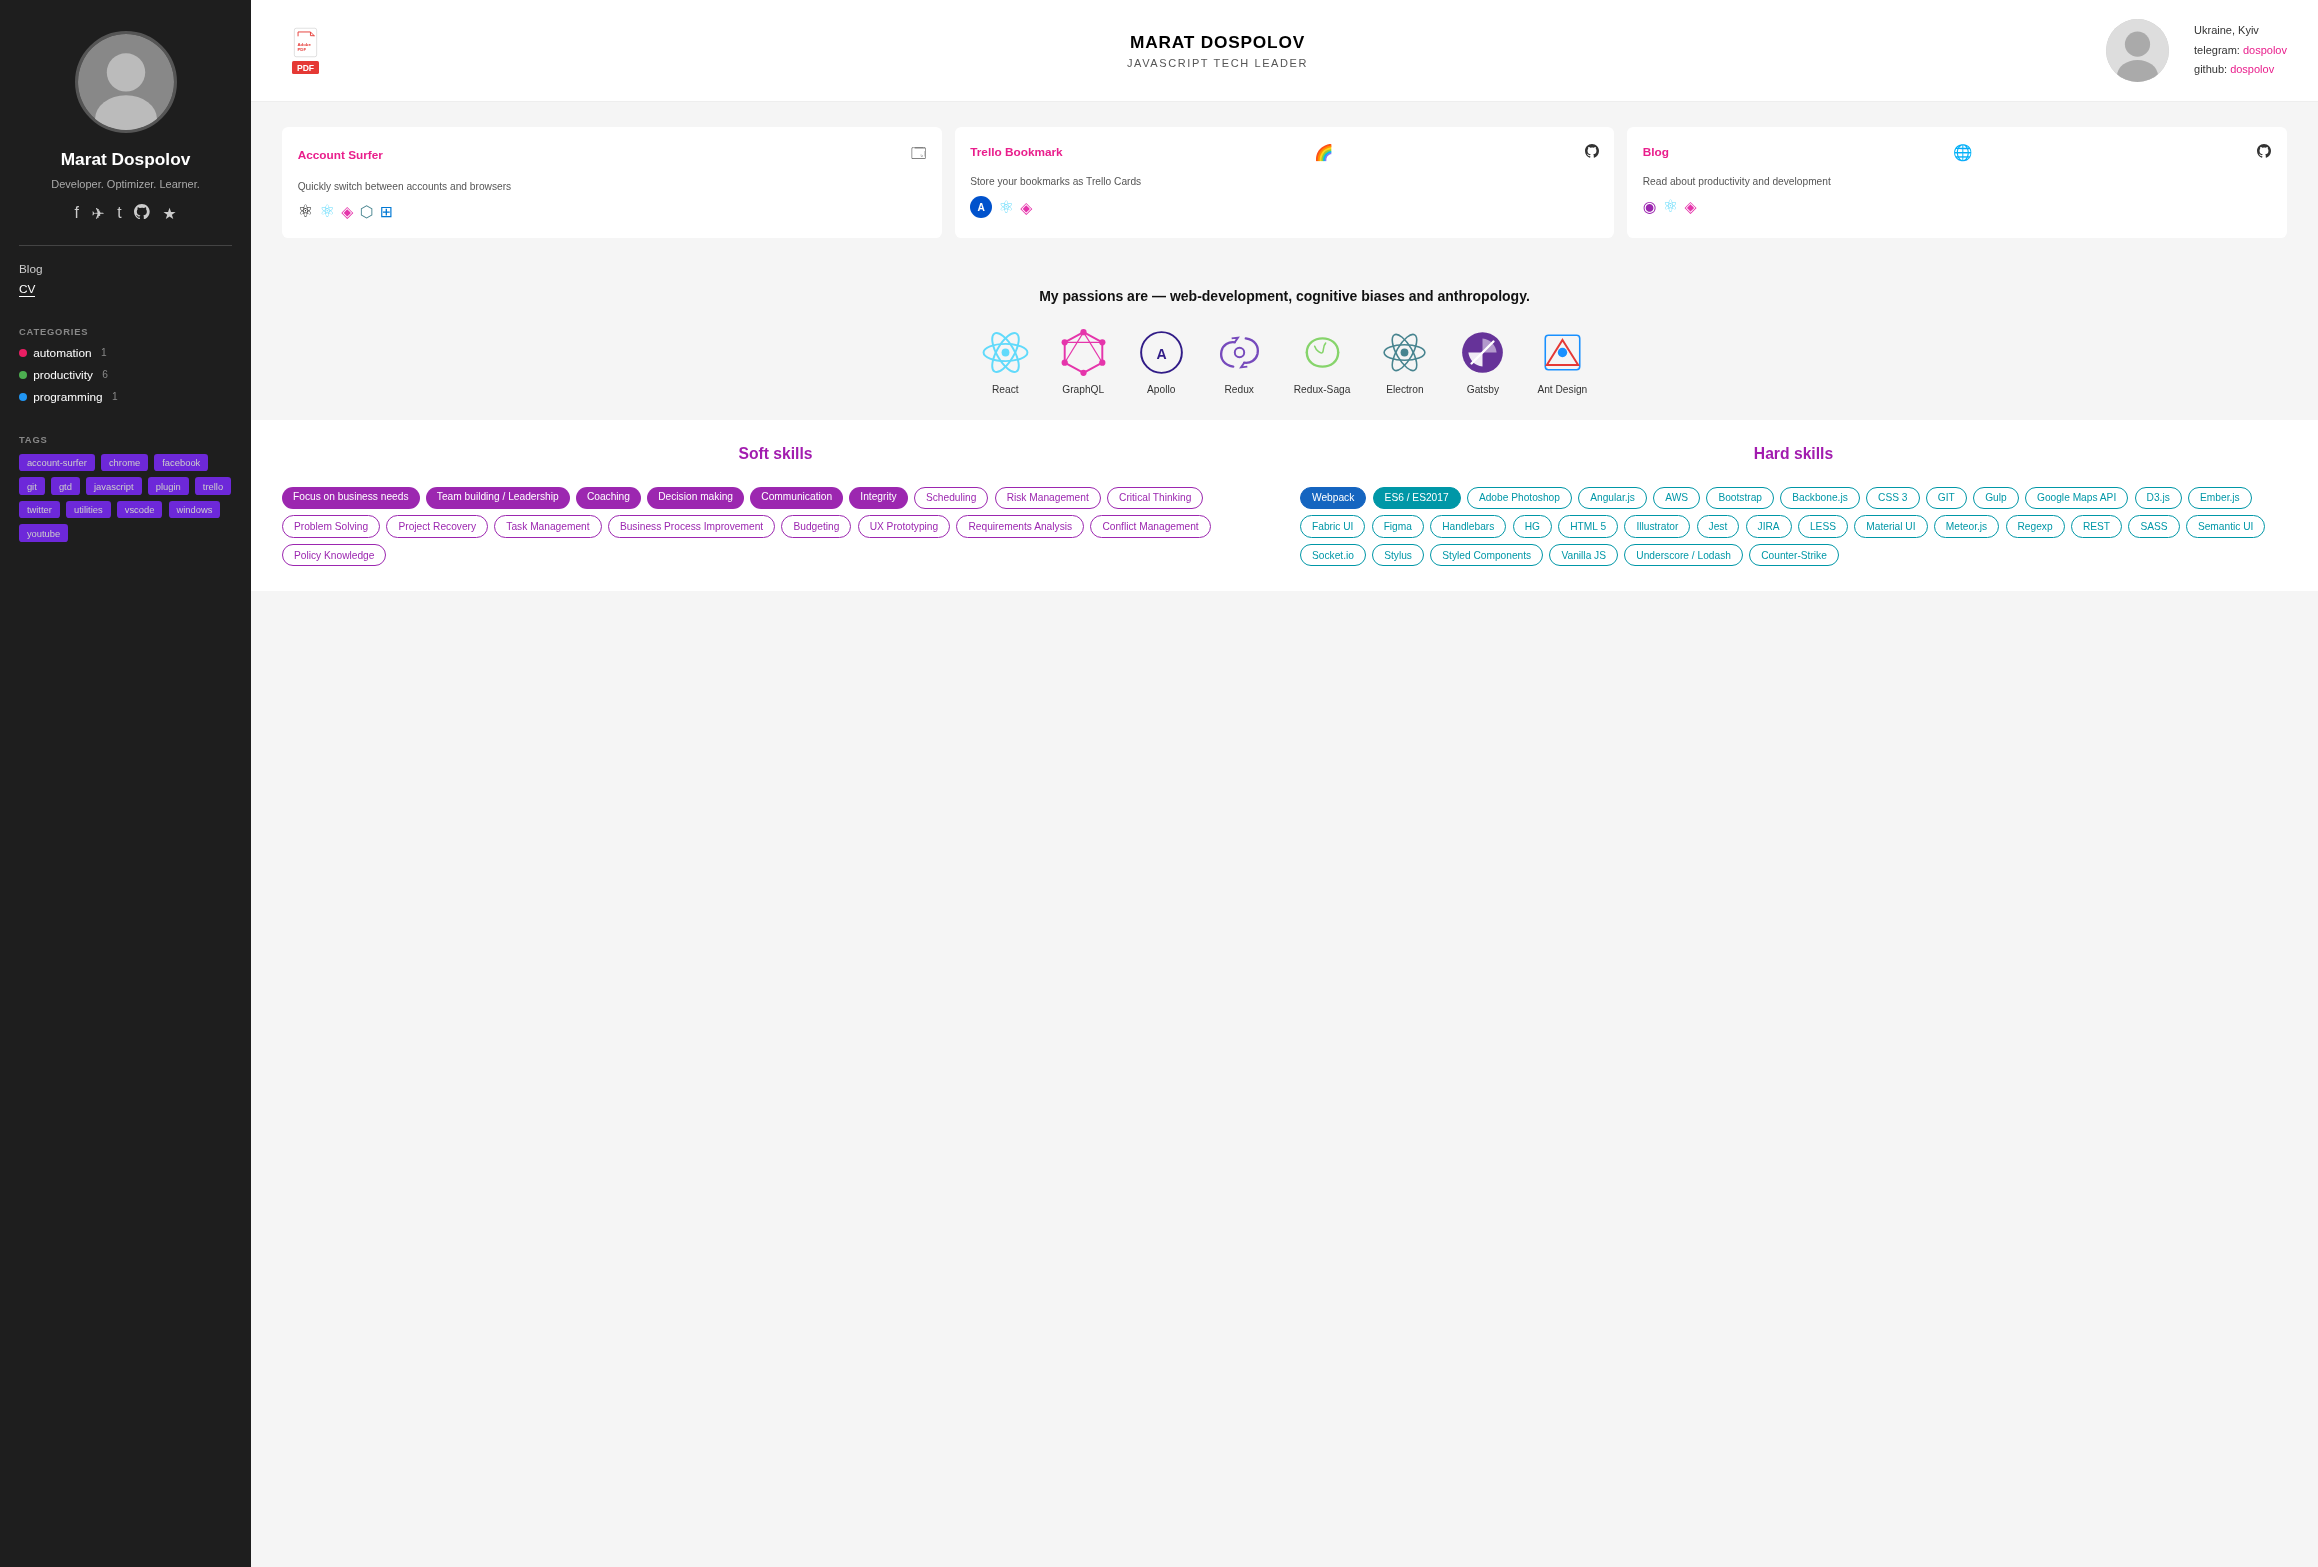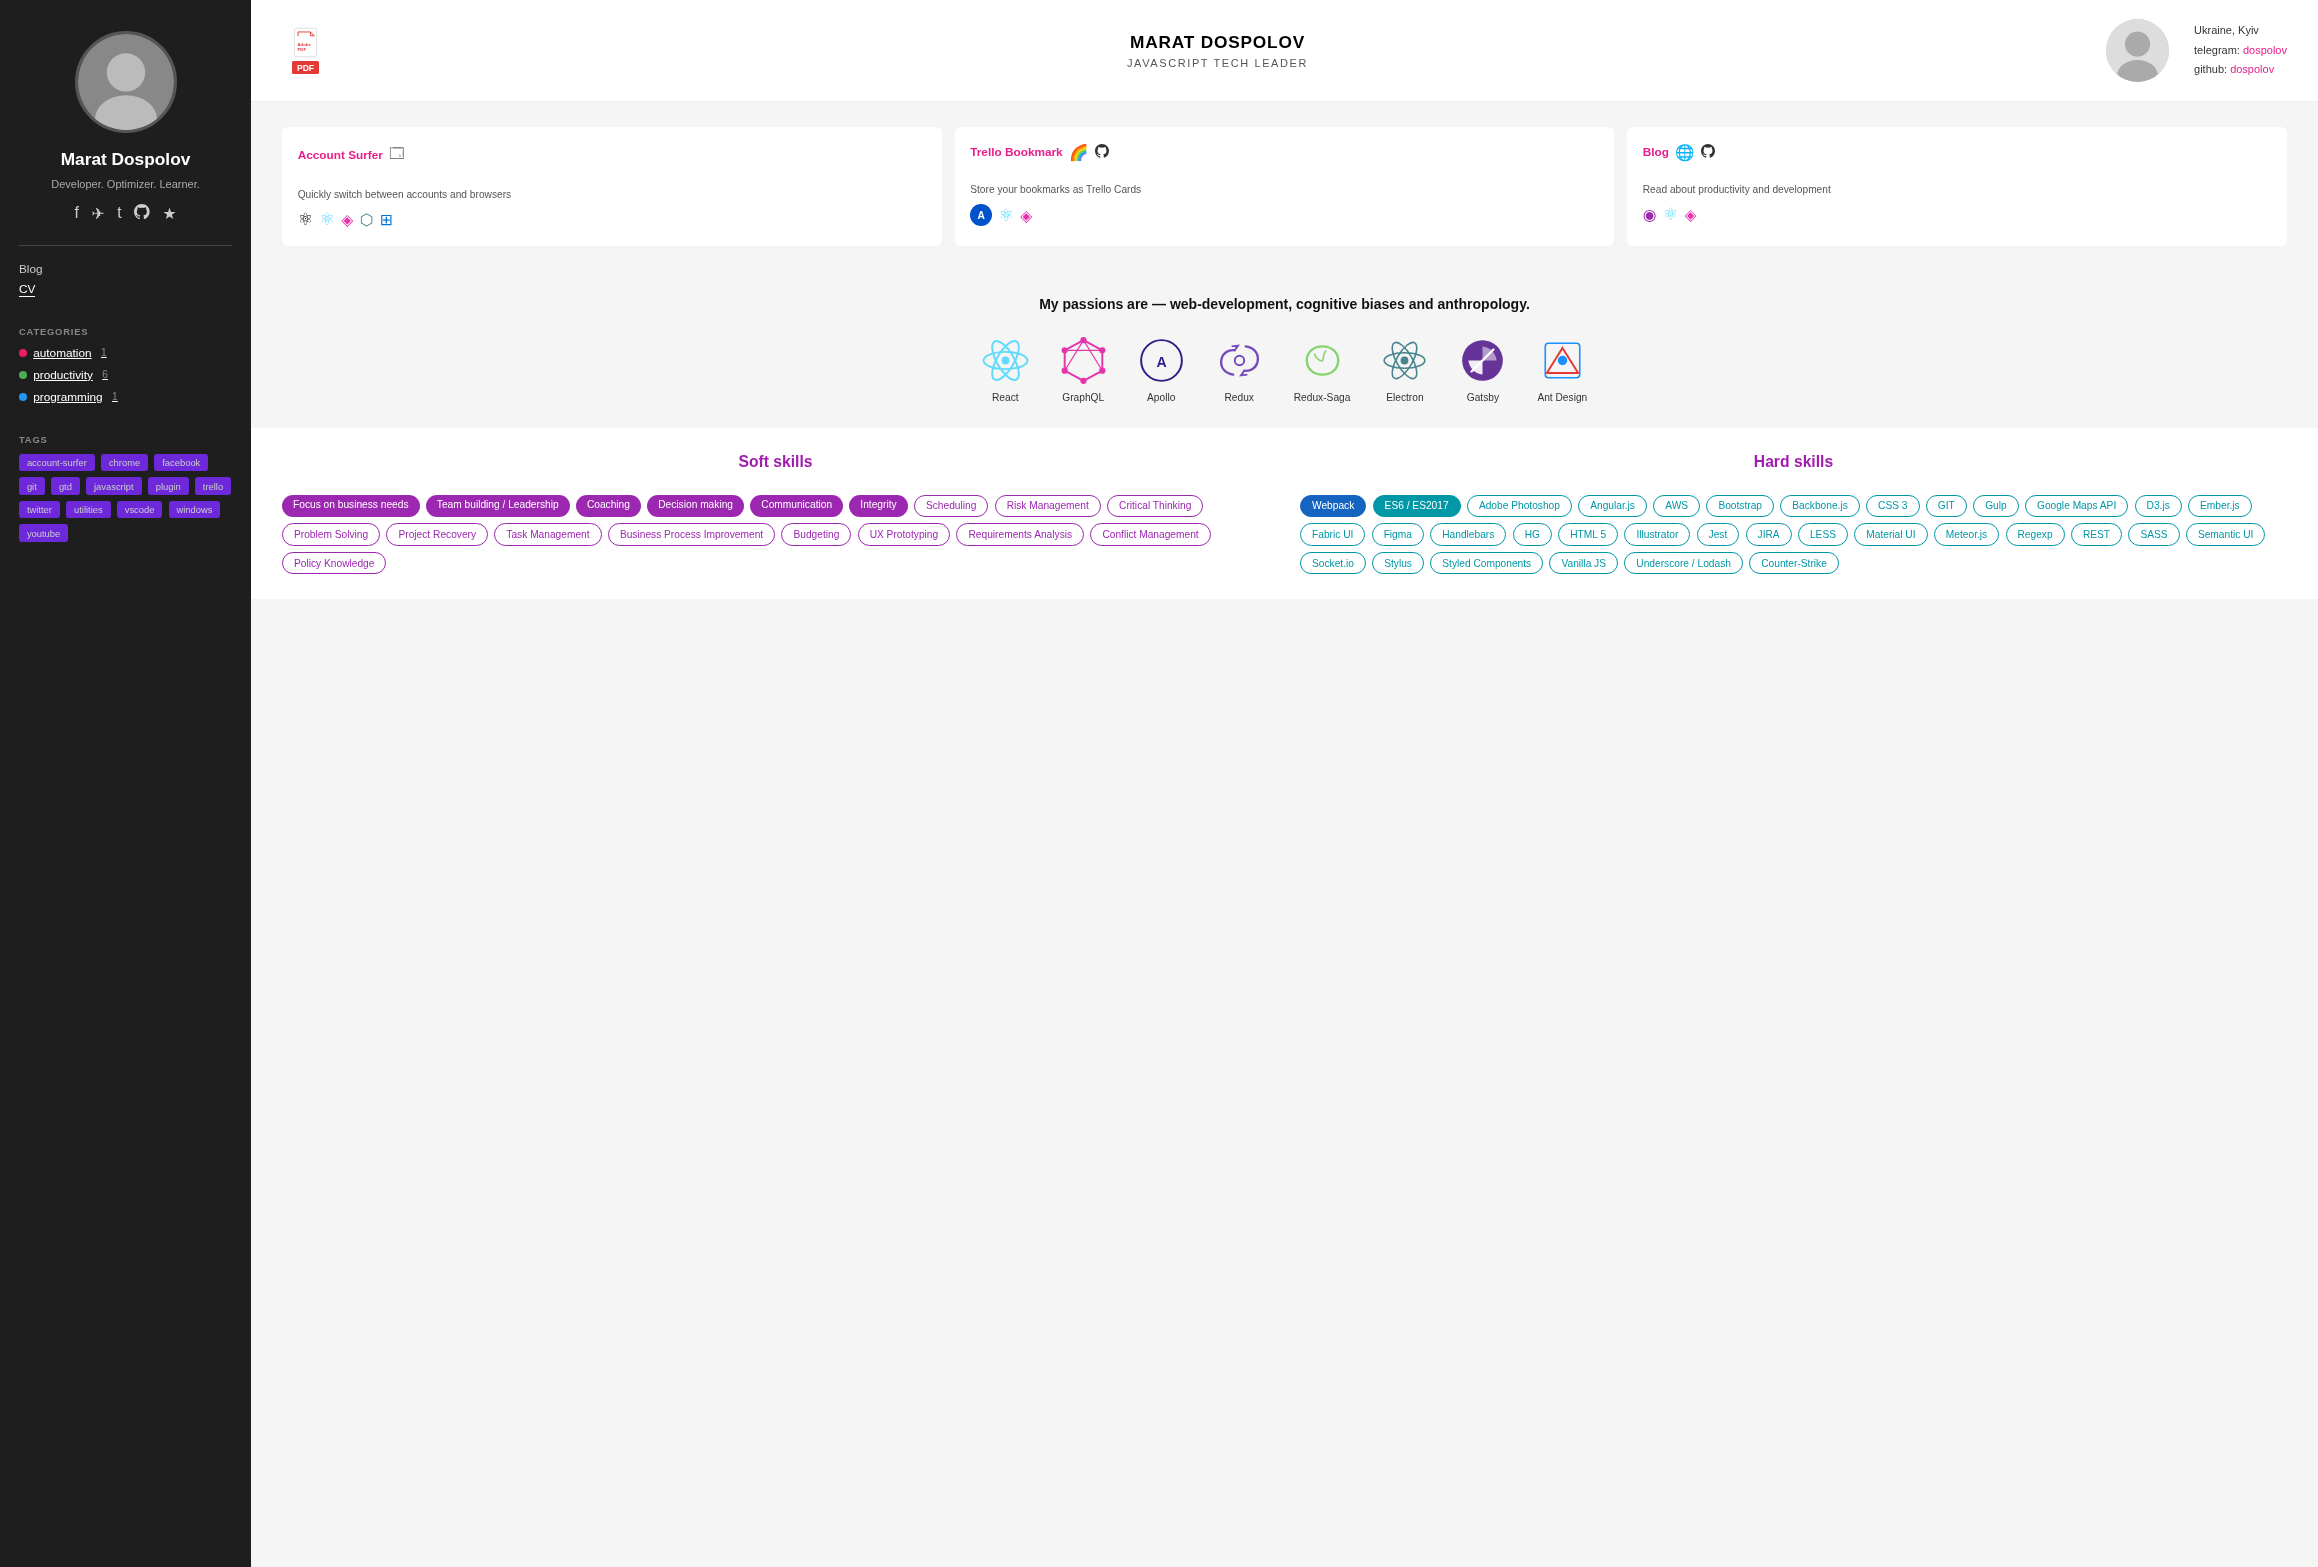--- a/index.html
+++ b/index.html
@@ -30,21 +30,21 @@
     #sidebar .avatar-wrap svg { width: 100%; height: 100%; }
     #sidebar .sidebar-name { font-size: 17.3px; font-weight: 700; text-align: center; margin-bottom: 7.9px; }
     #sidebar .sidebar-tagline { font-size: 11px; color: #aaa; text-align: center; margin-bottom: 14px; }
     #sidebar .social-icons { display: flex; gap: 12.6px; margin-bottom: 22px; }
     #sidebar .social-icons span { color: #ccc; font-size: 15.7px; cursor: pointer; }
     #sidebar hr { width: 100%; border: none; border-top: 0.8px solid #444; margin-bottom: 15.7px; }
     #sidebar .nav-links { width: 100%; margin-bottom: 22px; }
     #sidebar .nav-links a { display: block; color: #ccc; text-decoration: none; font-size: 11.8px; margin-bottom: 6.3px; }
     #sidebar .nav-links a.active { border-bottom: 1.6px solid #fff; color: #fff; display: inline-block; }
     #sidebar .section-title { width: 100%; font-size: 9.4px; font-weight: 700; color: #888; letter-spacing: 0.8px; margin-bottom: 9.4px; text-transform: uppercase; }
-    #sidebar .category-list { width: 100%; margin-bottom: 22px; text-decoration: underline; }
+    #sidebar .category-list { width: 100%; margin-bottom: 22px; }
     #sidebar .category-item { display: flex; align-items: center; gap: 6.3px; margin-bottom: 7.9px; font-size: 11.8px; cursor: pointer; }
     #sidebar .dot { width: 7.9px; height: 7.9px; border-radius: 50%; }
     #sidebar .category-item .count { color: #888; font-size: 10.2px; margin-left: 3.1px; }
     #sidebar .tags-section { width: 100%; }
     #sidebar .tags-wrap { display: flex; flex-wrap: wrap; gap: 6.3px; }
     #sidebar .tag-item { background: #6d28d9; color: #ccc; border-radius: 3.1px; padding: 3.1px 7.9px; font-size: 9.4px; cursor: pointer; }
 
     
     #main {
       flex: 1;
@@ -72,21 +72,21 @@
     .cv-header .cv-contact { font-size: 11px; line-height: 1.8; color: #333; }
     .cv-header .cv-contact a { color: #e91e8c; text-decoration: none; }
 
     
     .section-block { padding: 25px 31px; }
     .section-heading { text-align: center; font-size: 17.3px; font-weight: 600; margin-bottom: 19px; color: #222; }
 
     
     .experiments-grid { display: grid; grid-template-columns: repeat(3, 1fr); gap: 12.6px; }
     .experiment-card { background: #fff; border-radius: 6.3px; padding: 15.7px; }
-    .experiment-card .exp-title { display: flex; align-items: center; gap: 6.3px; margin-bottom: 22px; }
+    .experiment-card .exp-title { display: flex; align-items: center; gap: 6.3px; margin-bottom: 14px; justify-content: space-between; }
     .experiment-card .exp-title a { color: #e91e8c; font-weight: 600; font-size: 11.8px; text-decoration: none; }
     .experiment-card .exp-desc { font-size: 10.2px; color: #555; margin-bottom: 9.4px; }
     .experiment-card .exp-icons { display: flex; gap: 6.3px; align-items: center; }
     .exp-icon-circle { width: 22px; height: 22px; border-radius: 50%; display: flex; align-items: center; justify-content: center; font-size: 10.2px; font-weight: 700; }
 
     
     .passions-section { background: #f5f5f5; padding: 25px 31px; }
     .passions-quote { text-align: center; font-size: 14px; font-weight: 600; margin-bottom: 25px; color: #111; }
     .tech-icons-grid { display: flex; justify-content: center; gap: 31px; flex-wrap: wrap; }
     .tech-icon-item { display: flex; flex-direction: column; align-items: center; gap: 7.9px; }

